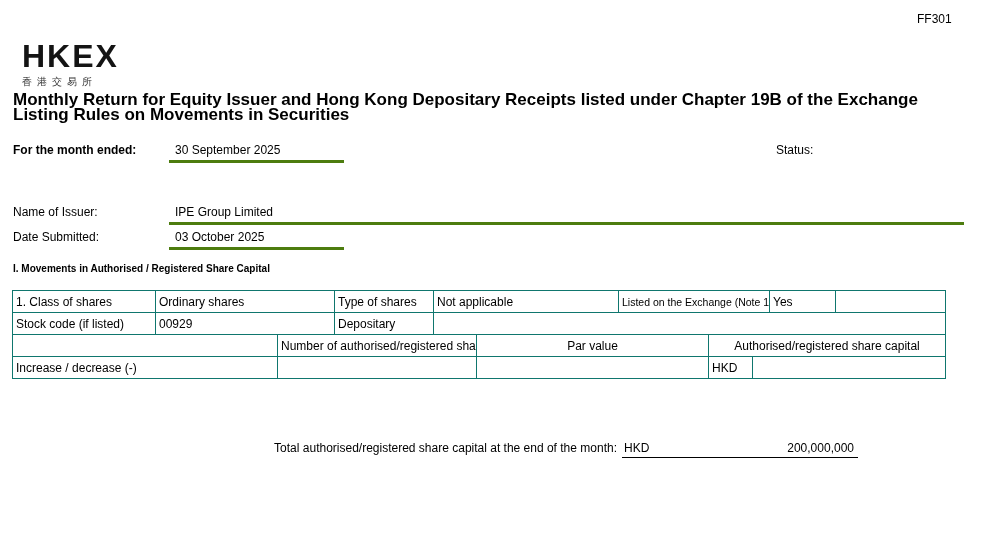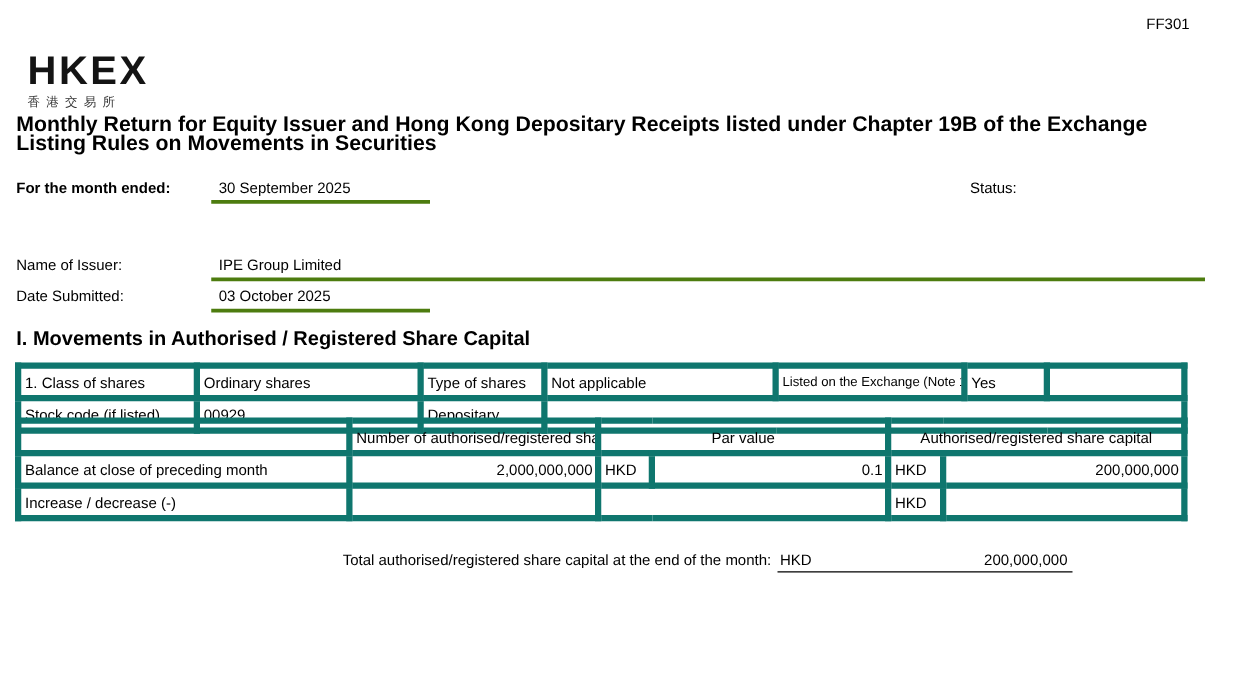--- a/index.html
+++ b/index.html
@@ -12,24 +12,24 @@
   .logo { top:40px; left:22px; }
   .logo-text { font-size:32px; font-weight:800; letter-spacing:2px; color:#141414; line-height:1; }
   .logo-sub { font-size:10px; letter-spacing:5px; color:#333; margin-top:3px; }
   .title { top:93px; left:13px; width:933px; font-size:17px; font-weight:bold; line-height:14.5px; }
   .lbl { font-size:12px; white-space:nowrap; }
   .bold { font-weight:bold; }
   .val {
     display:block; font-size:12px; white-space:nowrap;
     border-bottom:3px solid #4d7c0f; padding:0 0 3px 6px; height:14px;margin-left:24px;
   }
-  .section-heading { top:263px; left:13px; font-size:16px; font-weight:bold; }
+  .section-heading { top:263px; left:13px; font-size:10px; font-weight:bold; }
 
   table { border-collapse:collapse; table-layout:fixed; width:933px; }
-  td { border:5px solid #0f766e; font-size:12px; height:21px; padding:0 3px;
+  td { border:1px solid #0f766e; font-size:12px; height:21px; padding:0 3px;
        white-space:nowrap; overflow:hidden; vertical-align:middle; }
   td.num { text-align:right; padding-right:2px; }
   td.ctr { text-align:center; }
   td.small { font-size:10.5px; }
   .tableA { top:290px; left:12px; }
   .tableB { top:334px; left:12px; }
 
   .total-label { top:441px; left:0; width:617px; text-align:right; font-size:12px; white-space:nowrap; }
   .total-group {
     top:438px; left:622px; width:236px; height:19px;
@@ -106,28 +106,20 @@
         <col style="width:193px">
     </colgroup>
     <tbody>
         <tr>
       <td></td>
       <td class="ctr">Number of authorised/registered shares</td>
       <td class="ctr" colspan="2">Par value</td>
       <td class="ctr" colspan="2">Authorised/registered share capital</td>
     </tr>
     <tr>
-      <td>Balance at close of preceding month</td>
-      <td class="num">2,000,000,000</td>
-      <td>HKD</td>
-      <td class="num">0.1</td>
-      <td>HKD</td>
-      <td class="num">200,000,000</td>
-    </tr>
-    <tr>
       <td>Increase / decrease (-)</td>
       <td class="num"></td>
       <td colspan="2"></td>
       <td>HKD</td>
       <td class="num"></td>
     </tr>
   </tbody>
     </table>
 
   <div class="abs total-label">Total authorised/registered share capital at the end of the month:</div>

